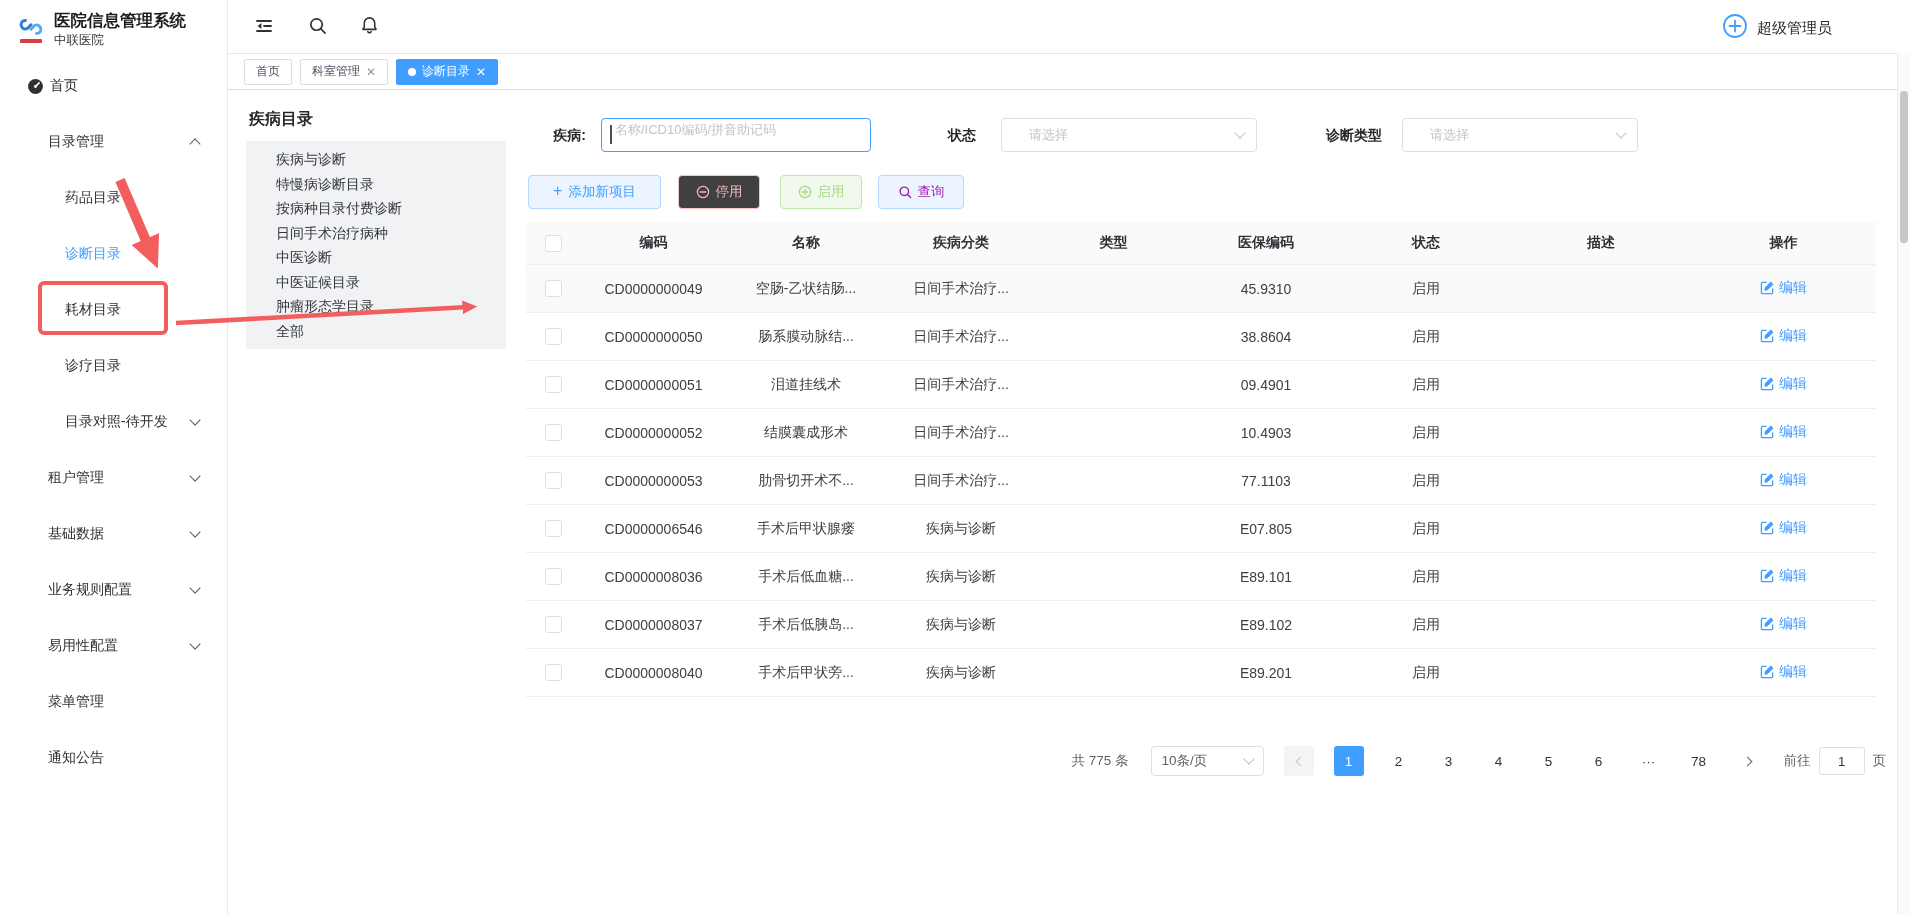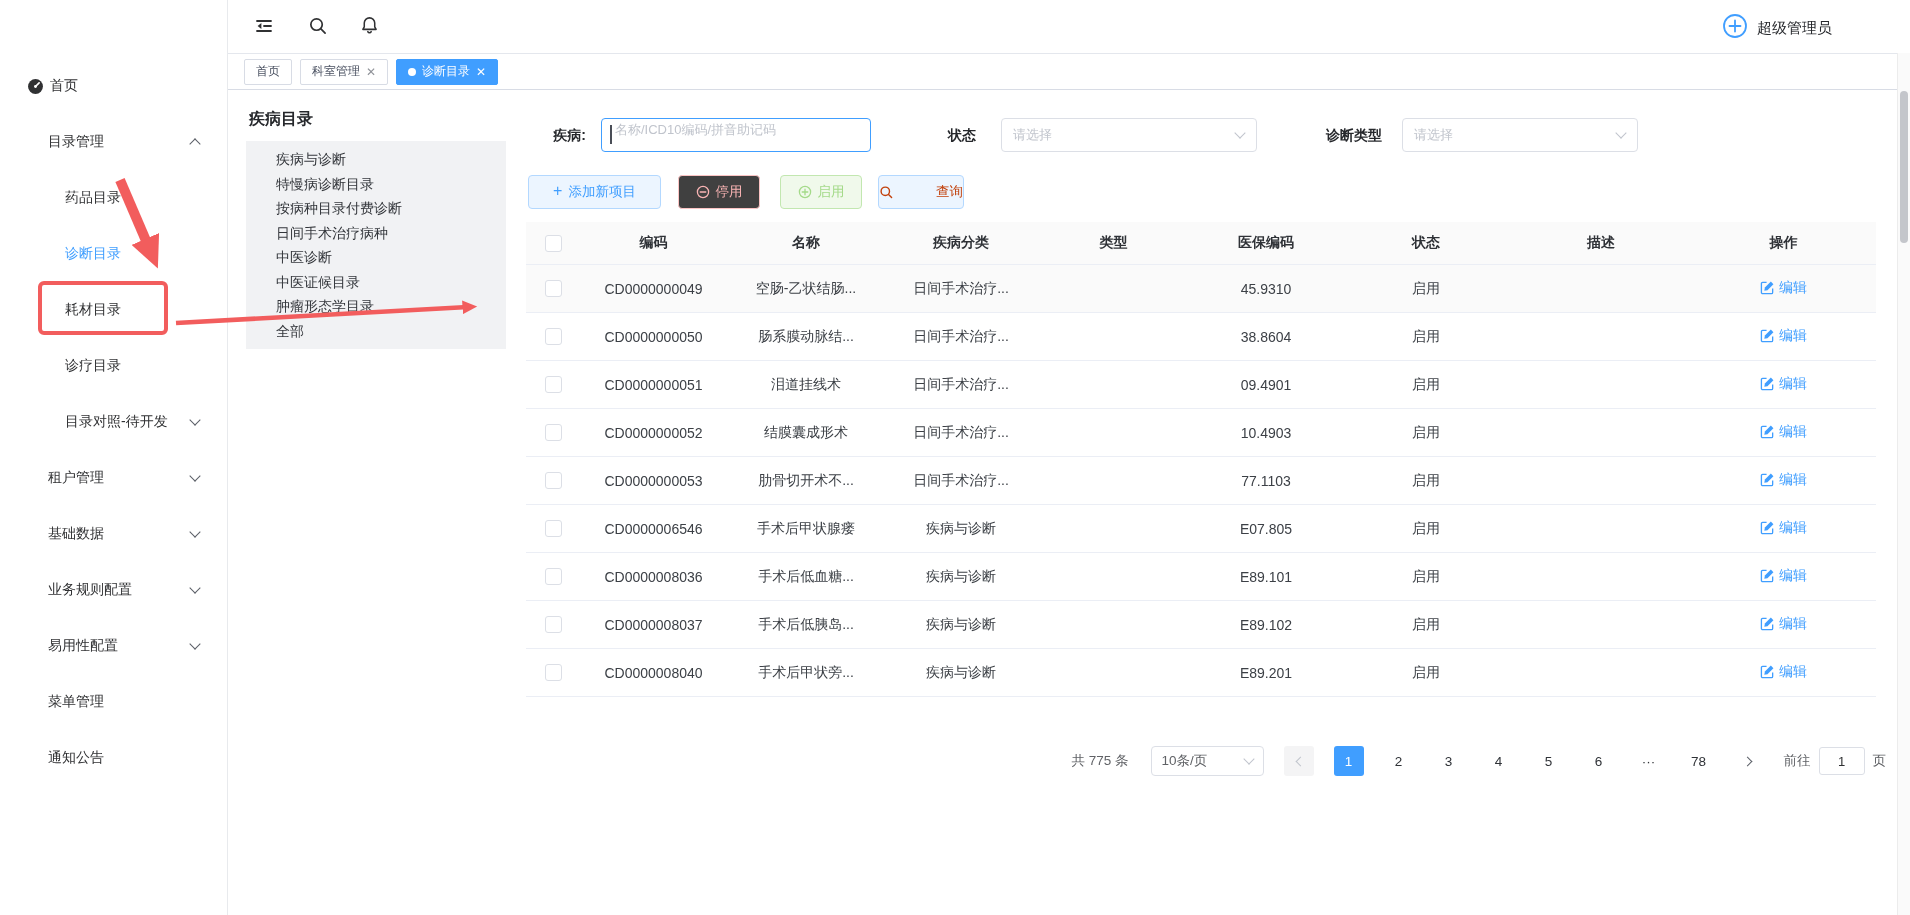--- a/index.html
+++ b/index.html
@@ -50,31 +50,31 @@
   .tree-item{height:24.5px;line-height:24.5px;padding-left:30px;font-size:14px;color:#33363b;cursor:pointer;white-space:nowrap;}
   
   .flt-label{position:absolute;top:27px;height:34px;line-height:34px;font-size:14px;font-weight:600;color:#26282c;}
   .lbl-disease{left:316px;width:42px;text-align:right;}
   .lbl-status{left:720px;}
   .lbl-type{left:1098px;}
   .inp{position:absolute;top:27px;height:34px;box-sizing:border-box;border-radius:4px;background:#fff;}
   .inp-disease{left:373px;width:270px;border:1px solid #409eff;padding:0 10px 12px 13px;font-size:13px;color:#303133;outline:none;font-family:inherit;}
   .inp-disease::placeholder{color:#c0c4cc;}
   .caret{position:absolute;left:382px;top:34px;width:1.5px;height:19px;background:#4a4e57;}
-  .sel{position:absolute;top:27px;height:34px;box-sizing:border-box;border:1px solid #dcdfe6;border-radius:4px;background:#fff;display:flex;align-items:center;padding-left:11px;font-size:13px;color:#c0c4cc;cursor:pointer;}
+  .sel{position:absolute;top:27px;height:34px;box-sizing:border-box;border:1px solid #dcdfe6;border-radius:4px;background:#fff;display:flex;align-items:center;padding-left:27px;font-size:13px;color:#c0c4cc;cursor:pointer;}
   .sel .chev{position:absolute;right:12px;border-color:#c0c4cc;}
   .sel-status{left:773px;width:256px;}
   .sel-type{left:1174px;width:236px;}
   
   .btn{position:absolute;top:84px;height:34px;box-sizing:border-box;border-radius:4px;display:flex;align-items:center;justify-content:center;gap:6px;font-size:13.5px;cursor:pointer;border:1px solid transparent;}
   .btn-add{left:300px;width:133px;background:#ecf5ff;border-color:#b3d8ff;color:#409eff;}
   .btn-add .plus{font-size:16px;line-height:1;margin-top:-2px;}
   .btn-disable{left:450px;width:82px;background:#404040;border-color:#fbc4c4;color:#f9b4b4;}
   .btn-enable{left:552px;width:82px;background:#f0f9eb;border-color:#c2e7b0;color:#a4da89;}
-  .btn-search{left:650px;width:86px;background:#ecf5ff;border-color:#b3d8ff;color:#c2410c;justify-content:space-between;}
+  .btn-search{left:650px;width:86px;background:#ecf5ff;border-color:#b3d8ff;color:#a21caf;}
   
   .grid{position:absolute;left:298px;top:131px;width:1350px;border-collapse:collapse;table-layout:fixed;font-size:14px;}
   .grid th{height:40px;background:#fafafa;font-weight:600;color:#2f3237;border-bottom:1px solid #ebeef5;text-align:center;}
   .grid td{height:45px;border-bottom:1px solid #ebeef5;text-align:center;color:#3c4046;white-space:nowrap;overflow:hidden;}
   .grid tr.hl td{background:#fafafa;}
   .cb{display:inline-block;width:15px;height:15px;border:1px solid #dcdfe6;border-radius:3px;background:#fff;vertical-align:middle;cursor:pointer;}
   .edit-btn{display:inline-flex;align-items:center;gap:4px;color:#409eff;cursor:pointer;font-size:14px;}
   
   .pager{position:absolute;top:654px;right:24px;height:32px;display:flex;align-items:center;gap:20px;font-size:13.5px;color:#5a5e66;}
   .pg-total{margin-right:2px;color:#606266;}
@@ -94,20 +94,33 @@
   .scrollbar{position:absolute;right:0;top:53px;bottom:0;width:12px;background:#fafafa;border-left:1px solid #ececec;z-index:6;}
   .scroll-thumb{position:absolute;left:1.5px;top:38px;width:8px;height:152px;border-radius:4px;background:#c4c6cb;cursor:pointer;}
   
   .anno-box{position:absolute;left:38px;top:281px;width:130px;height:54px;box-sizing:border-box;border:4px solid #f25d5d;border-radius:6px;z-index:20;pointer-events:none;}
   .anno-svg{position:absolute;left:0;top:0;z-index:20;pointer-events:none;}
 </style>
 </head>
 <body>
 
 <aside class="sidebar">
+  <div class="logo-block">
+    <span class="logo-wrap">
+      <svg width="26" height="22" viewBox="0 0 26 24">
+        <path d="M7 5C3 5 1 8.5 3 12c1.5 2.6 5 3.1 7 .9L13 9.5" fill="none" stroke="#2b7fd4" stroke-width="3.2" stroke-linecap="round"></path>
+        <path d="M19 19c4 0 6-3.5 4-7-1.5-2.6-5-3.1-7-.9L13 14.5" fill="none" stroke="#55a9ea" stroke-width="3.2" stroke-linecap="round"></path>
+      </svg>
+      <span class="logo-caption"></span>
+    </span>
+    <span class="logo-text">
+      <div class="app-title">医院信息管理系统</div>
+      <div class="app-sub">中联医院</div>
+    </span>
+  </div>
   <nav class="side-menu" id="side-menu">
       <div class="side-item l0">
         <span class="mi">
           <svg width="17" height="17" viewBox="0 0 16 16">
             <circle cx="8" cy="8" r="7" fill="#303133"></circle>
             <path d="M8 8l3.4-3.4" stroke="#fff" stroke-width="1.6" stroke-linecap="round"></path>
             <circle cx="8" cy="8" r="1.4" fill="#fff"></circle>
           </svg>
         </span>
         <span>首页</span>

